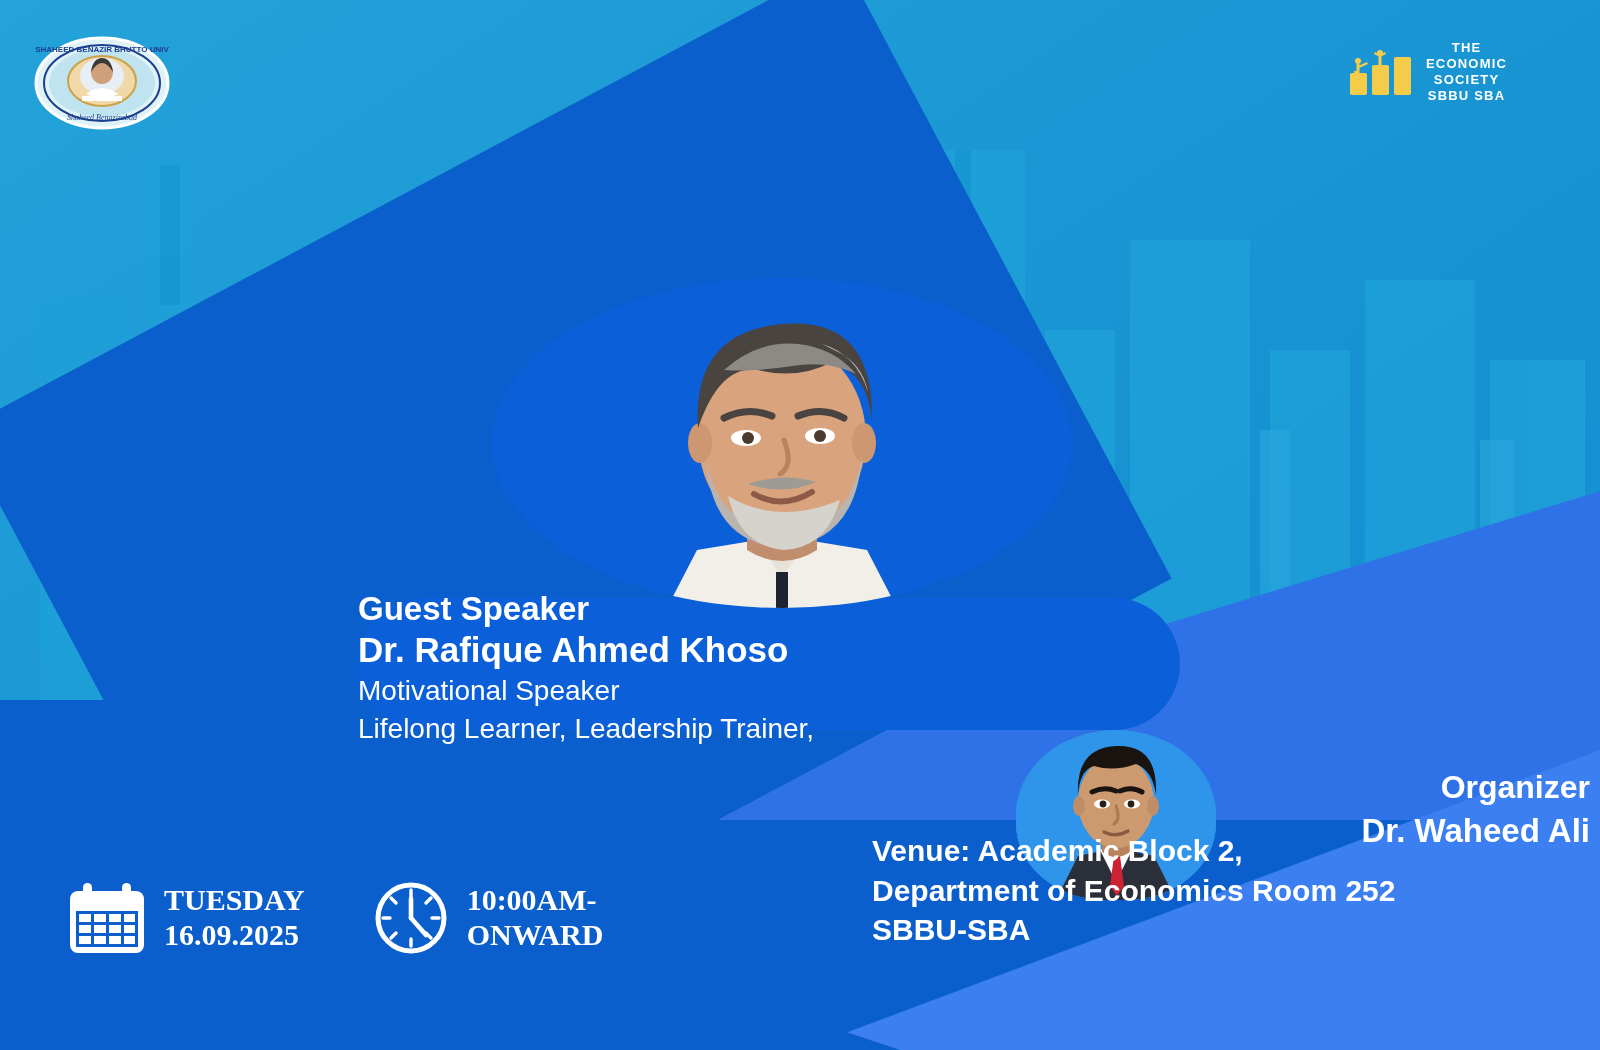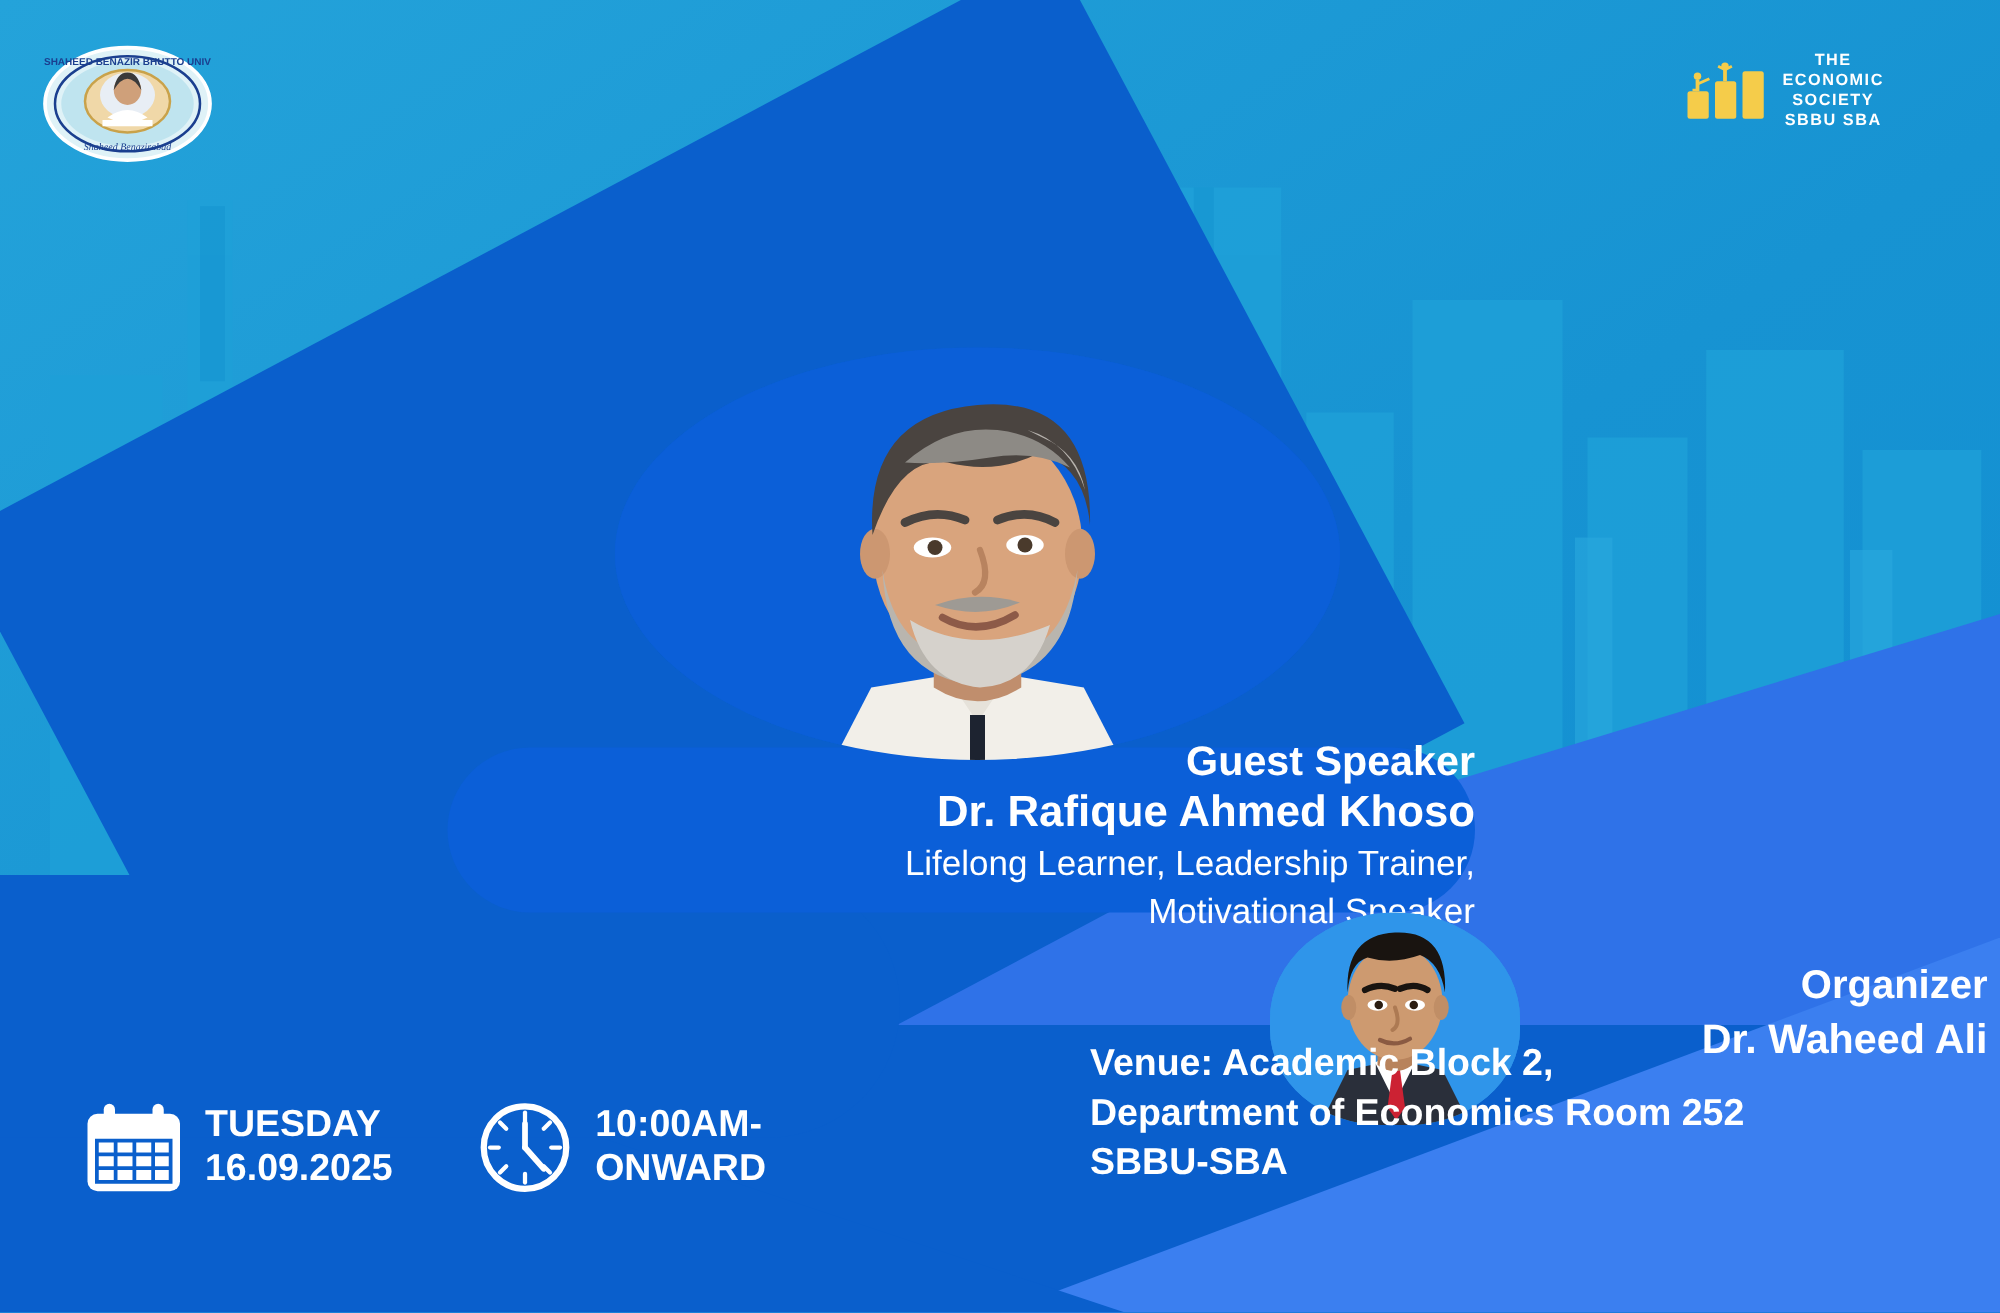--- a/index.html
+++ b/index.html
@@ -99,21 +99,21 @@
   .t-small {
     font-size:25px; font-weight:bold; letter-spacing:1.5px; margin-top:10px;
   }
   .t-tom {
     font-size:52px; font-weight:bold; letter-spacing:1px; margin-top:4px;
   }
 
   
   .gs-wrap {
     position:absolute; left:358px; top:590px; width:822px;
-    text-align:right; color:#fff;
+    text-align:left; color:#fff;
   }
   .gs-role { font-size:33px; font-weight:bold; line-height:1.18; }
   .gs-name { font-size:35px; font-weight:bold; line-height:1.18; }
   .gs-tag  { font-size:28px; font-weight:400; line-height:1.22; margin-top:4px; }
 
   
   .fac-wrap {
     position:absolute; left:20px; top:742px; width:520px;
     text-align:center; color:#fff;
   }
@@ -137,21 +137,21 @@
   .org-name { font-size:33px; font-weight:bold; line-height:1.35; }
 
   
   .venue-wrap {
     position:absolute; left:872px; top:831px; width:720px; color:#fff;
   }
   .venue-line { font-size:30px; font-weight:bold; line-height:1.32; }
 
   
   .dt-row { position:absolute; left:66px; top:878px; display:flex; align-items:center; }
-  .dt-item { display:flex; align-items:center; }
+  .dt-item { display:flex; align-items:center;font-family:Liberation Serif, serif; }
   .dt-text { color:#fff; font-size:30px; font-weight:bold; line-height:1.16; margin-left:16px; }
   .dt-gap { width:66px; }
 
   
   .uni-logo {
     position:absolute; left:34px; top:36px;
     width:136px; height:94px;
   }
   .soc-logo {
     position:absolute; left:1348px; top:40px;
@@ -296,22 +296,22 @@
         <div>ECONOMIC</div>
         <div>SOCIETY</div>
         <div>SBBU SBA</div>
       </div>
     </div>
 
 
     <div class="gs-wrap">
       <div class="gs-role">Guest Speaker</div>
       <div class="gs-name">Dr. Rafique Ahmed Khoso</div>
+      <div class="gs-tag">Motivational Speaker</div>
       <div class="gs-tag">Lifelong Learner, Leadership Trainer,</div>
-      <div class="gs-tag">Motivational Speaker</div>
     </div>
 
 
     <div class="org-photo-circle">
       <svg viewBox="0 0 200 170" width="200" height="170">
         <rect x="0" y="0" width="200" height="170" fill="#2f95ea"></rect>
 
         <path d="M40 170 L62 126 L100 118 L138 126 L160 170 Z" fill="#2a2f3a"></path>
         <path d="M84 120 L100 152 L116 120 L108 116 L92 116 Z" fill="#ffffff"></path>
         <path d="M98 126 l6 0 l4 30 l-7 10 l-7 -10 z" fill="#cc2233"></path>

